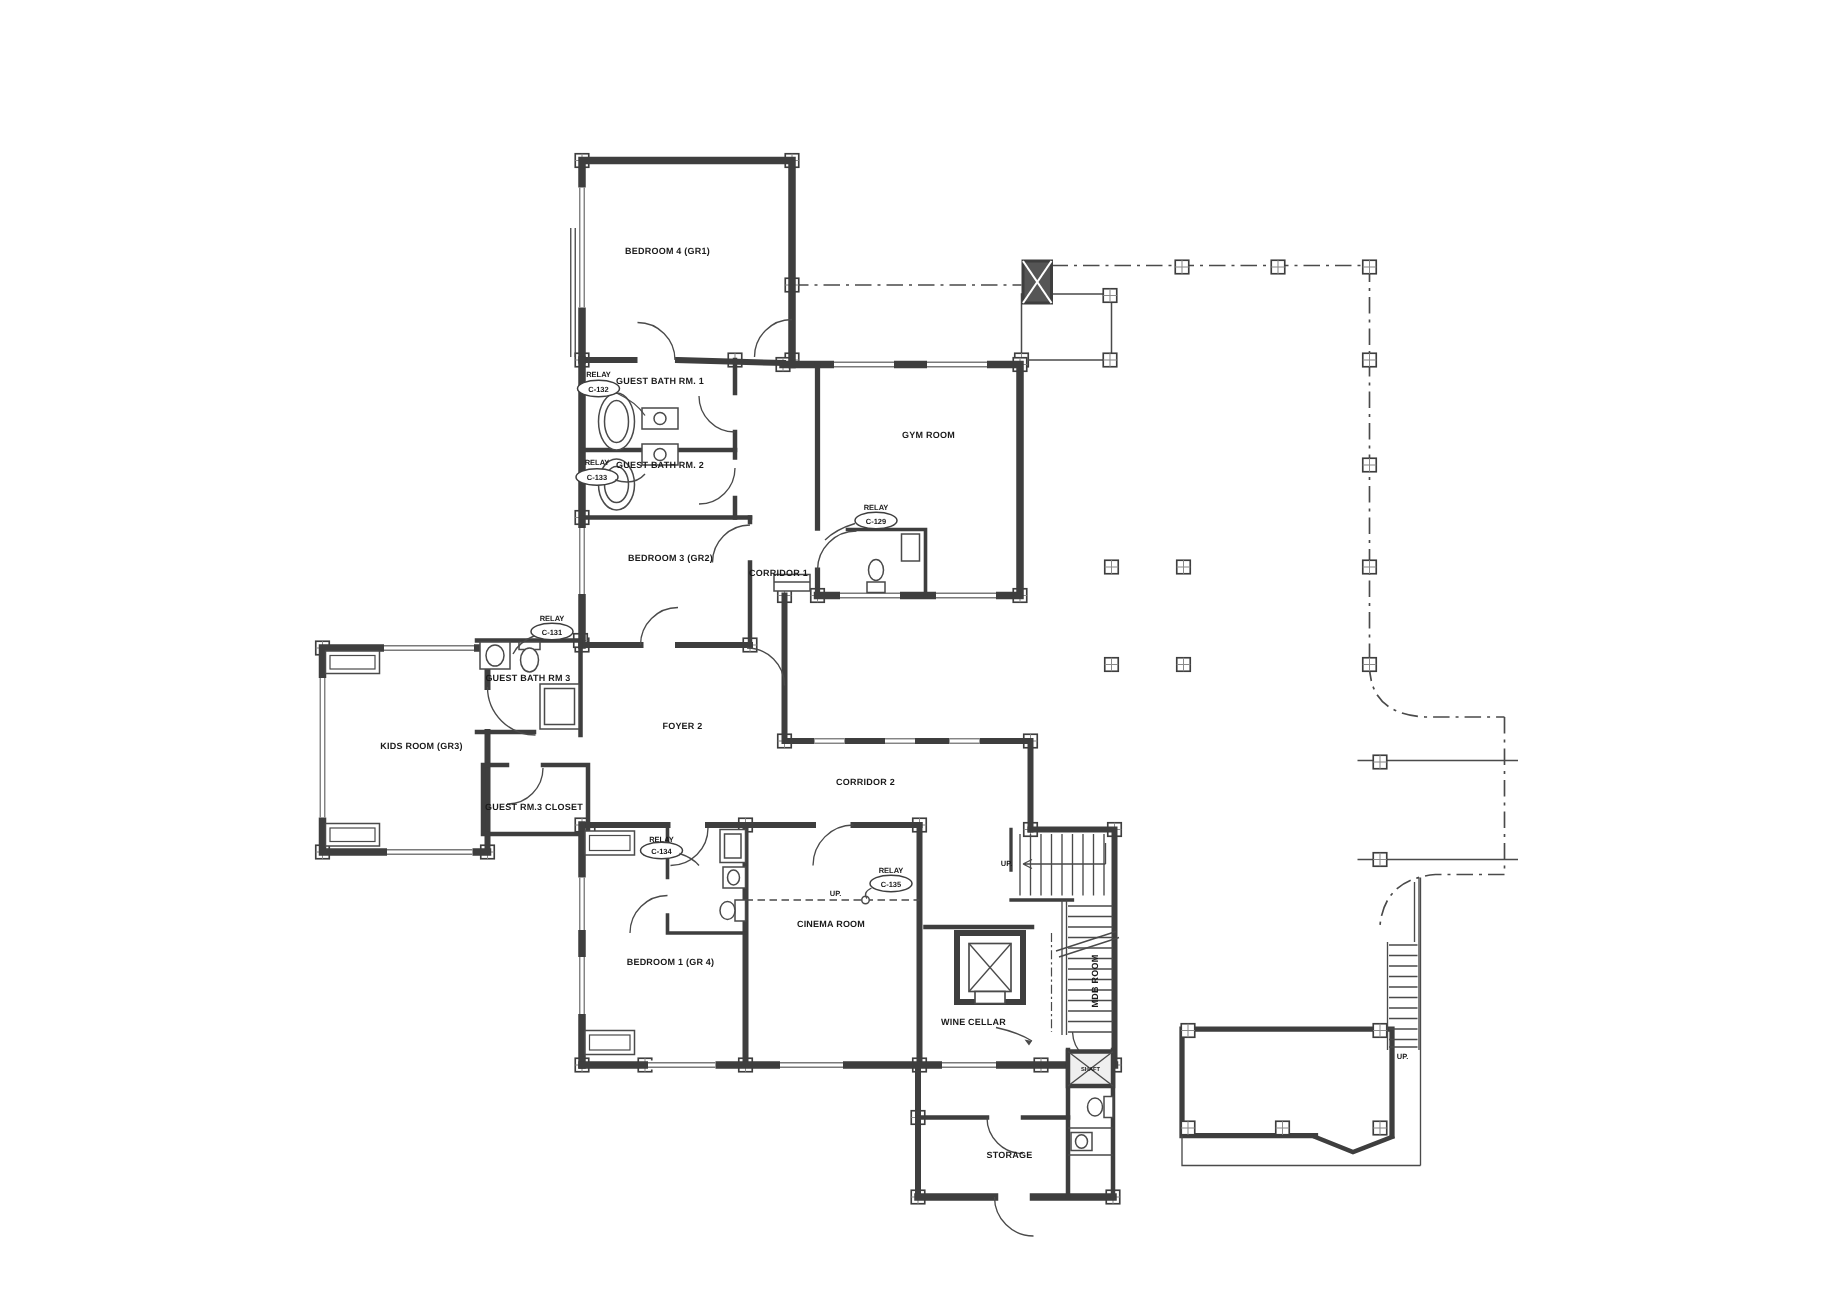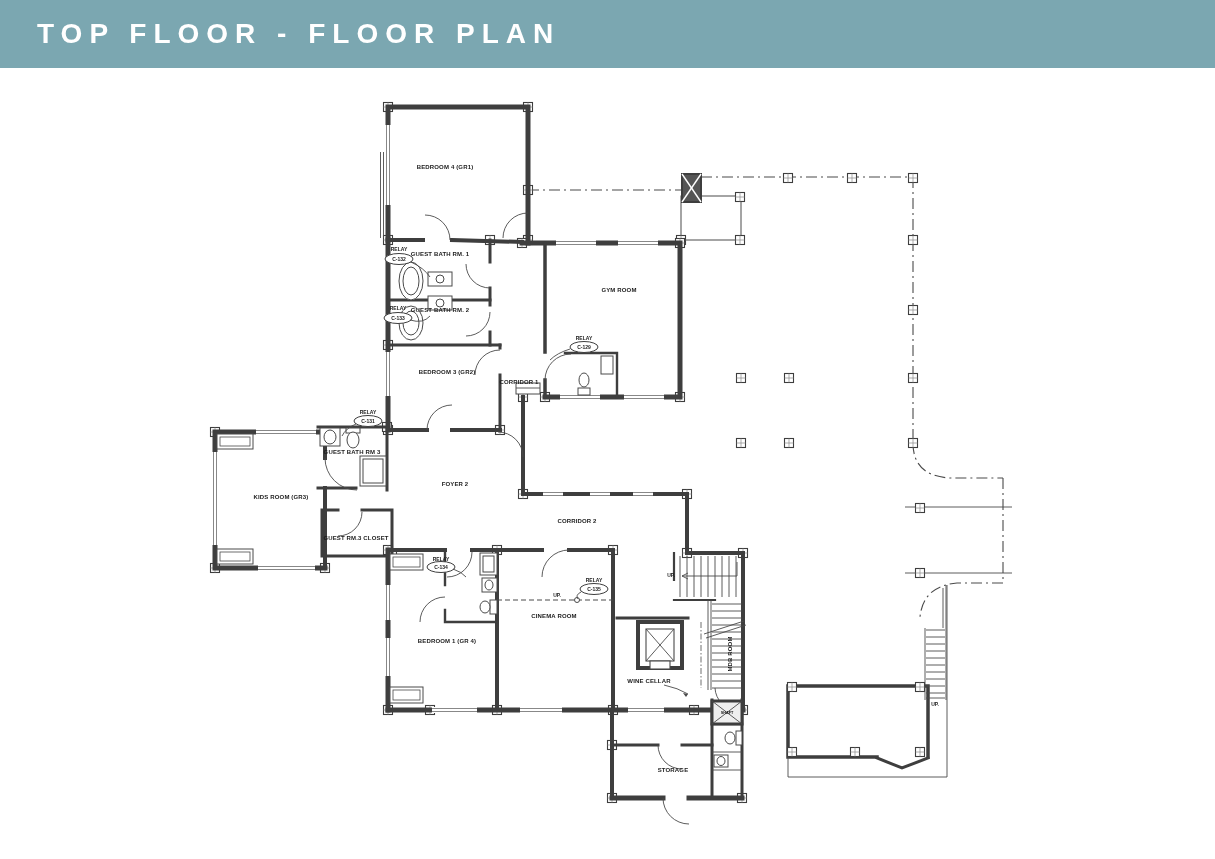--- a/index.html
+++ b/index.html
@@ -17,23 +17,20 @@
   .wall{stroke:#3e3e3e;fill:none;stroke-linecap:square;}
   .thin{stroke:#4a4a4a;fill:none;stroke-width:0.9;}
   .dashdot{stroke:#4a4a4a;fill:none;stroke-width:1.1;stroke-dasharray:11 4 2 4;}
   .fixture{stroke:#4a4a4a;fill:#ffffff;stroke-width:1;}
   .win{stroke:#7a7a7a;stroke-width:0.9;}
 </style>
 </head>
 <body>
 
 <div class="page">
-  <div class="header">
-    <h1>TOP FLOOR - FLOOR PLAN</h1>
-  </div>
 
   <div class="plan-wrap">
   <svg width="1215" height="791" viewBox="0 68 1215 791">
 
     <defs>
       <g id="col">
         <rect x="-4.5" y="-4.5" width="9" height="9" fill="#ffffff" stroke="#3e3e3e" stroke-width="1.1"></rect>
         <line x1="0" y1="-4.5" x2="0" y2="4.5" stroke="#8a8a8a" stroke-width="0.7"></line>
         <line x1="-4.5" y1="0" x2="4.5" y2="0" stroke="#8a8a8a" stroke-width="0.7"></line>
       </g>

